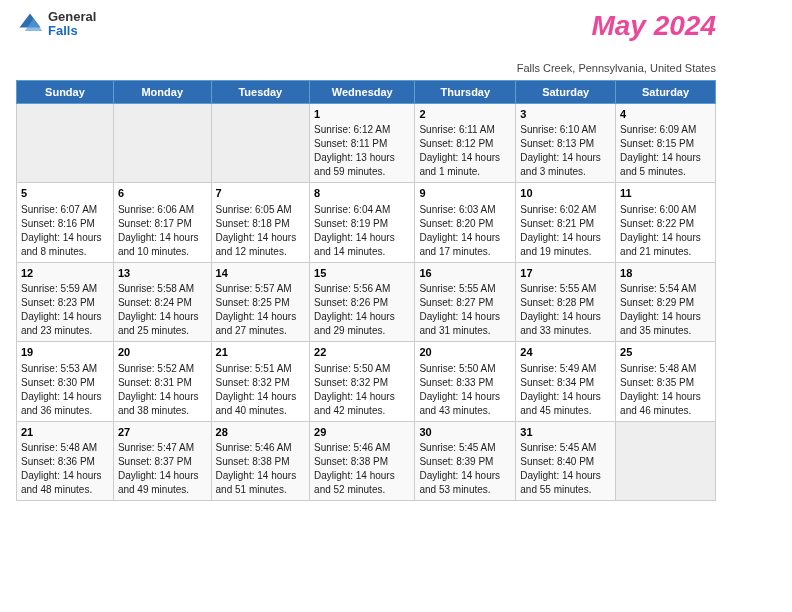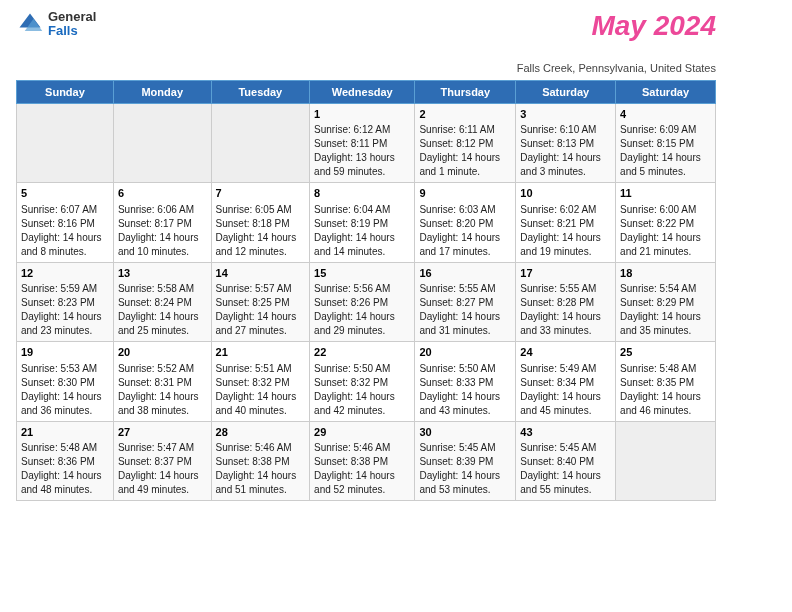--- a/index.html
+++ b/index.html
@@ -253,20 +253,20 @@
           </td>
           <td>
             <span class="day-num">29</span>
             <div class="day-info">Sunrise: 5:46 AM<br>Sunset: 8:38 PM<br>Daylight: 14 hours and 52 minutes.</div>
           </td>
           <td>
             <span class="day-num">30</span>
             <div class="day-info">Sunrise: 5:45 AM<br>Sunset: 8:39 PM<br>Daylight: 14 hours and 53 minutes.</div>
           </td>
           <td>
-            <span class="day-num">43</span>
+            <span class="day-num">31</span>
             <div class="day-info">Sunrise: 5:45 AM<br>Sunset: 8:40 PM<br>Daylight: 14 hours and 55 minutes.</div>
           </td>
           <td class="empty"></td>
         </tr>
       </tbody>
   </table>
 </div>
 
 </body></html>

